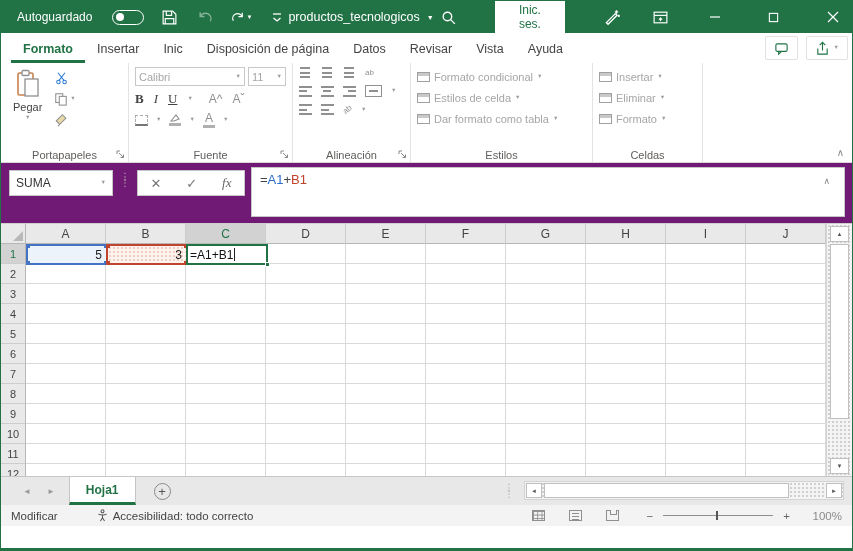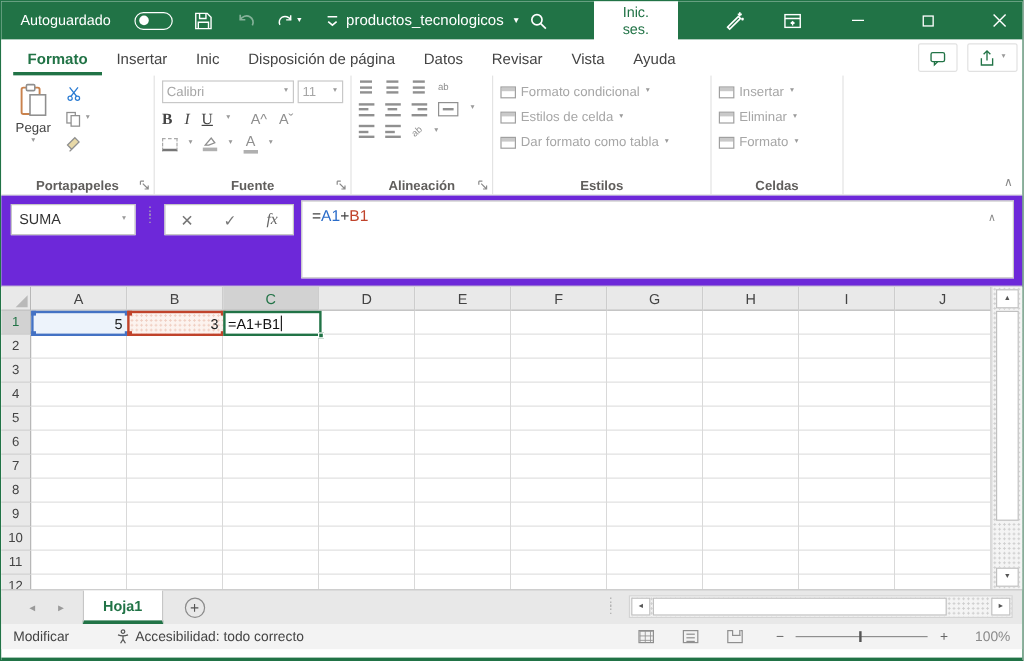--- a/index.html
+++ b/index.html
@@ -28,21 +28,21 @@
   
   .tabrow{height:30px;display:flex;align-items:stretch;padding-left:10px;flex:0 0 auto;background:#fff;}
   .tab{padding:8px 12px 6px;font-size:12.5px;color:#444;display:flex;align-items:center;}
   .tab.active{color:#217346;font-weight:bold;border-bottom:3px solid #217346;padding-bottom:3px;}
   .tabrow-spacer{flex:1;}
   .tr-btn{border:1px solid #e1e1e1;margin:3px 4px;padding:0 8px;display:flex;align-items:center;gap:4px;border-radius:2px;}
 
   
   .ribbon{height:100px;display:flex;border-bottom:1px solid #d8d8d8;flex:0 0 auto;position:relative;background:#fff;}
   .group{position:relative;border-right:1px solid #e3e3e3;padding:4px 6px 16px;display:flex;gap:6px;}
-  .group-label{position:absolute;bottom:1px;left:0;right:0;text-align:center;font-size:11px;color:#605e5c;font-weight:bold;}
+  .group-label{position:absolute;bottom:1px;left:0;right:0;text-align:center;font-size:11px;color:#605e5c;}
   .launcher{position:absolute;right:3px;bottom:3px;}
   .col{display:flex;flex-direction:column;gap:5px;}
   .row{display:flex;align-items:center;gap:7px;}
   .dk{color:#444;}
   .caret{font-size:5.5px;color:#9a9a9a;line-height:1;}
   .combo{border:1px solid #c8c8c8;background:#fff;height:19px;display:flex;align-items:center;
     font-size:11px;color:#a6a6a6;padding:0 3px;justify-content:space-between;}
   .bigbtn{display:flex;flex-direction:column;align-items:center;justify-content:flex-start;gap:2px;
     padding:2px 6px;font-size:11px;color:#444;}
   .ln{width:13px;height:11px;background-repeat:no-repeat;flex:0 0 auto;
@@ -55,21 +55,21 @@
   .boxic{border:1px solid #909090;}
   .bar-ic{display:flex;flex-direction:column;align-items:center;gap:1px;font-size:12px;color:#909090;line-height:1;}
   .bar-ic .bar{width:12px;height:3px;background:#b0b0b0;}
   .brd{width:13px;height:11px;border:1px dashed #aaa;border-bottom:2px solid #777;}
   .micro{font-size:7px;line-height:1.15;color:#8f8f8f;white-space:pre-line;text-align:center;}
   .tblic{width:13px;height:10px;border:1px solid #a0a0a0;background:linear-gradient(#c9c9c9,#c9c9c9) 0 0/100% 3px no-repeat;flex:0 0 auto;}
   .menu-row{display:flex;align-items:center;gap:4px;font-size:11px;color:#a6a6a6;height:19px;}
   .collapse-ribbon{position:absolute;right:8px;bottom:4px;color:#8a8a8a;font-size:10px;}
 
   
-  .fbar{height:76px;background:#6d28d9;position:relative;flex:0 0 auto;border-bottom:1px solid #cfcfcf;}
+  .fbar{height:61px;background:#701a75;position:relative;flex:0 0 auto;border-bottom:1px solid #cfcfcf;}
   .namebox{position:absolute;left:8px;top:7px;width:104px;height:26px;background:#fff;border:1px solid #c6c6c6;
     display:flex;align-items:center;font-size:12px;color:#333;padding:0 6px;justify-content:space-between;}
   .fdots{position:absolute;left:119px;top:11px;color:#b0b0b0;font-size:11px;letter-spacing:0;line-height:.6;}
   .fbtns{position:absolute;left:136px;top:7px;width:108px;height:26px;background:#fff;border:1px solid #c6c6c6;
     display:flex;align-items:center;justify-content:space-around;color:#777;}
   .fx{font-style:italic;font-family:"Liberation Serif",serif;font-size:13px;color:#666;}
   .finput{position:absolute;left:250px;top:4px;right:7px;bottom:6px;background:#fff;border:1px solid #c6c6c6;
     font-size:13px;padding:4px 8px;}
   .fcollapse{position:absolute;right:14px;top:8px;color:#8a8a8a;font-size:9px;}
   .f-blue{color:#2a6cc9;}

